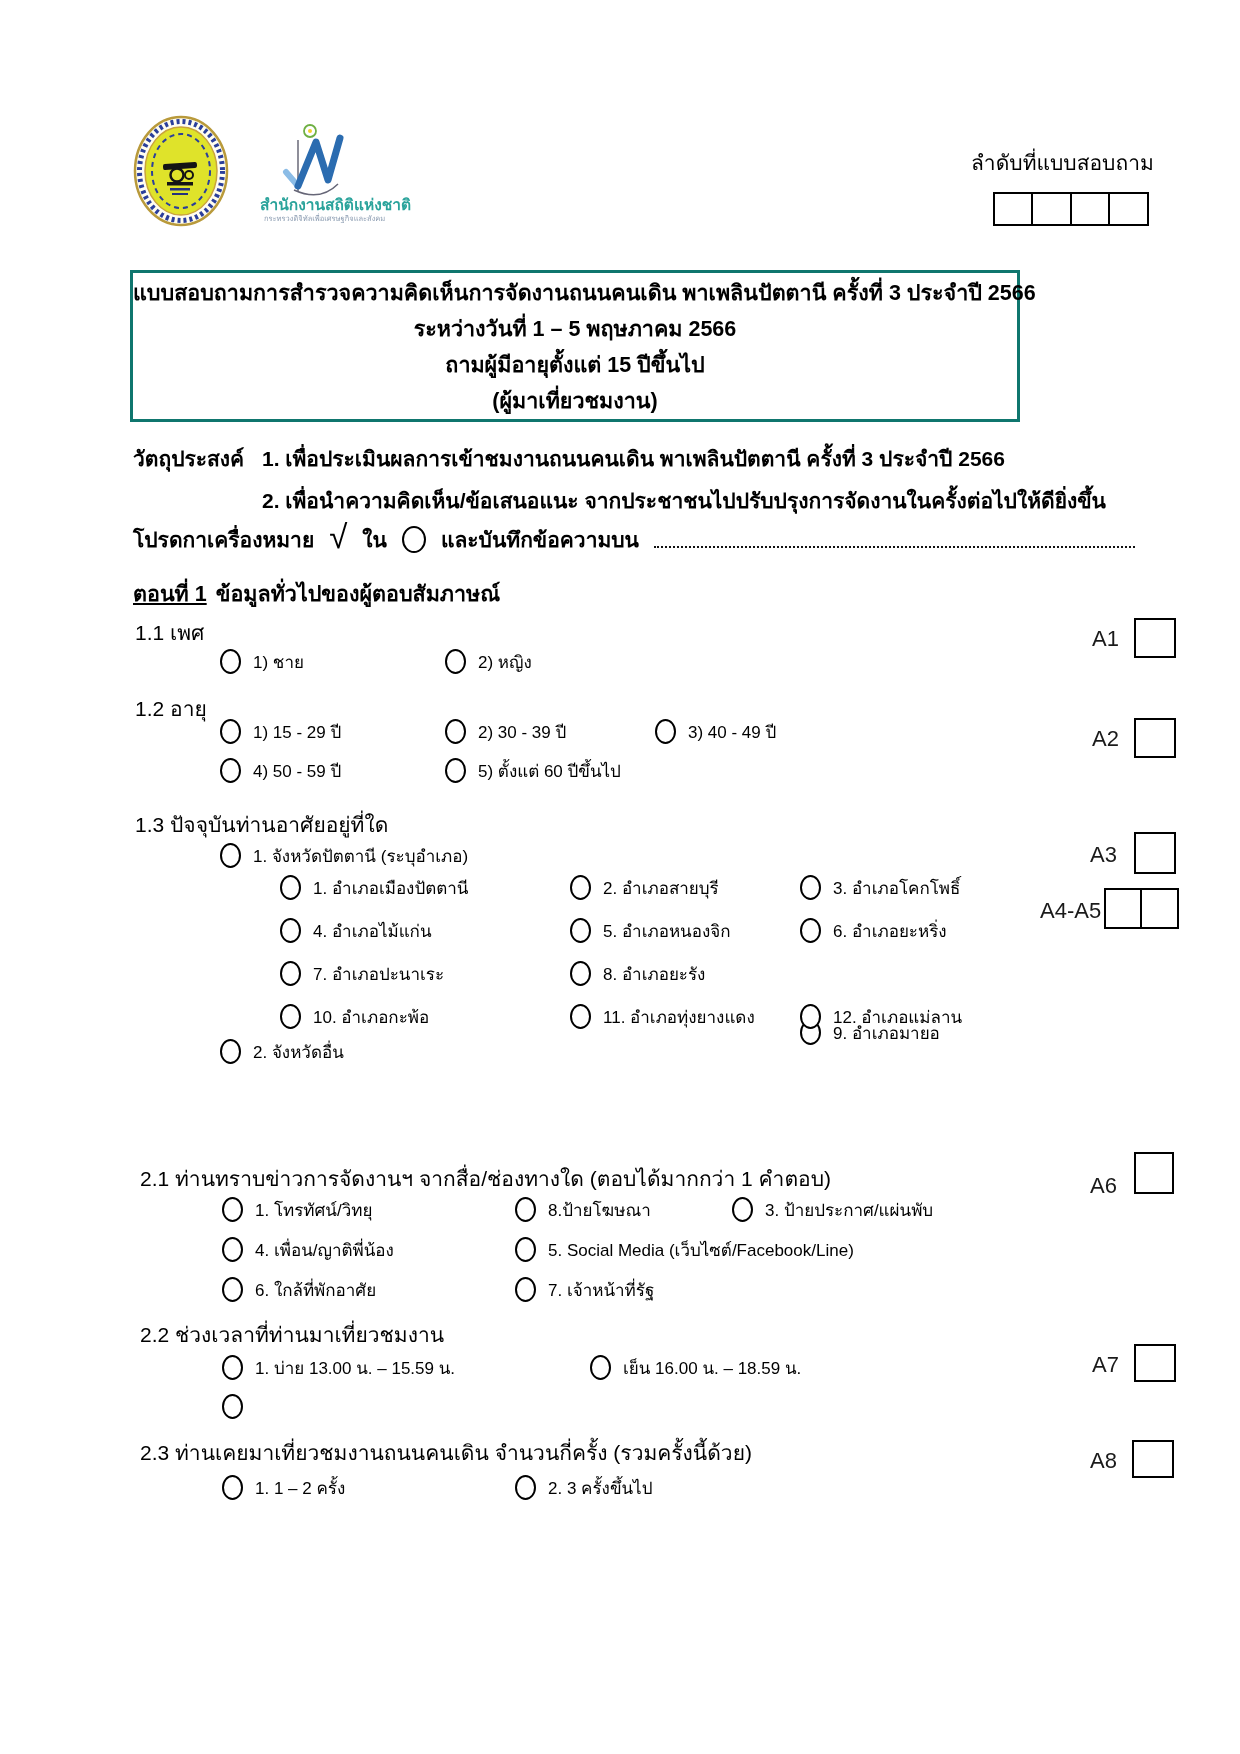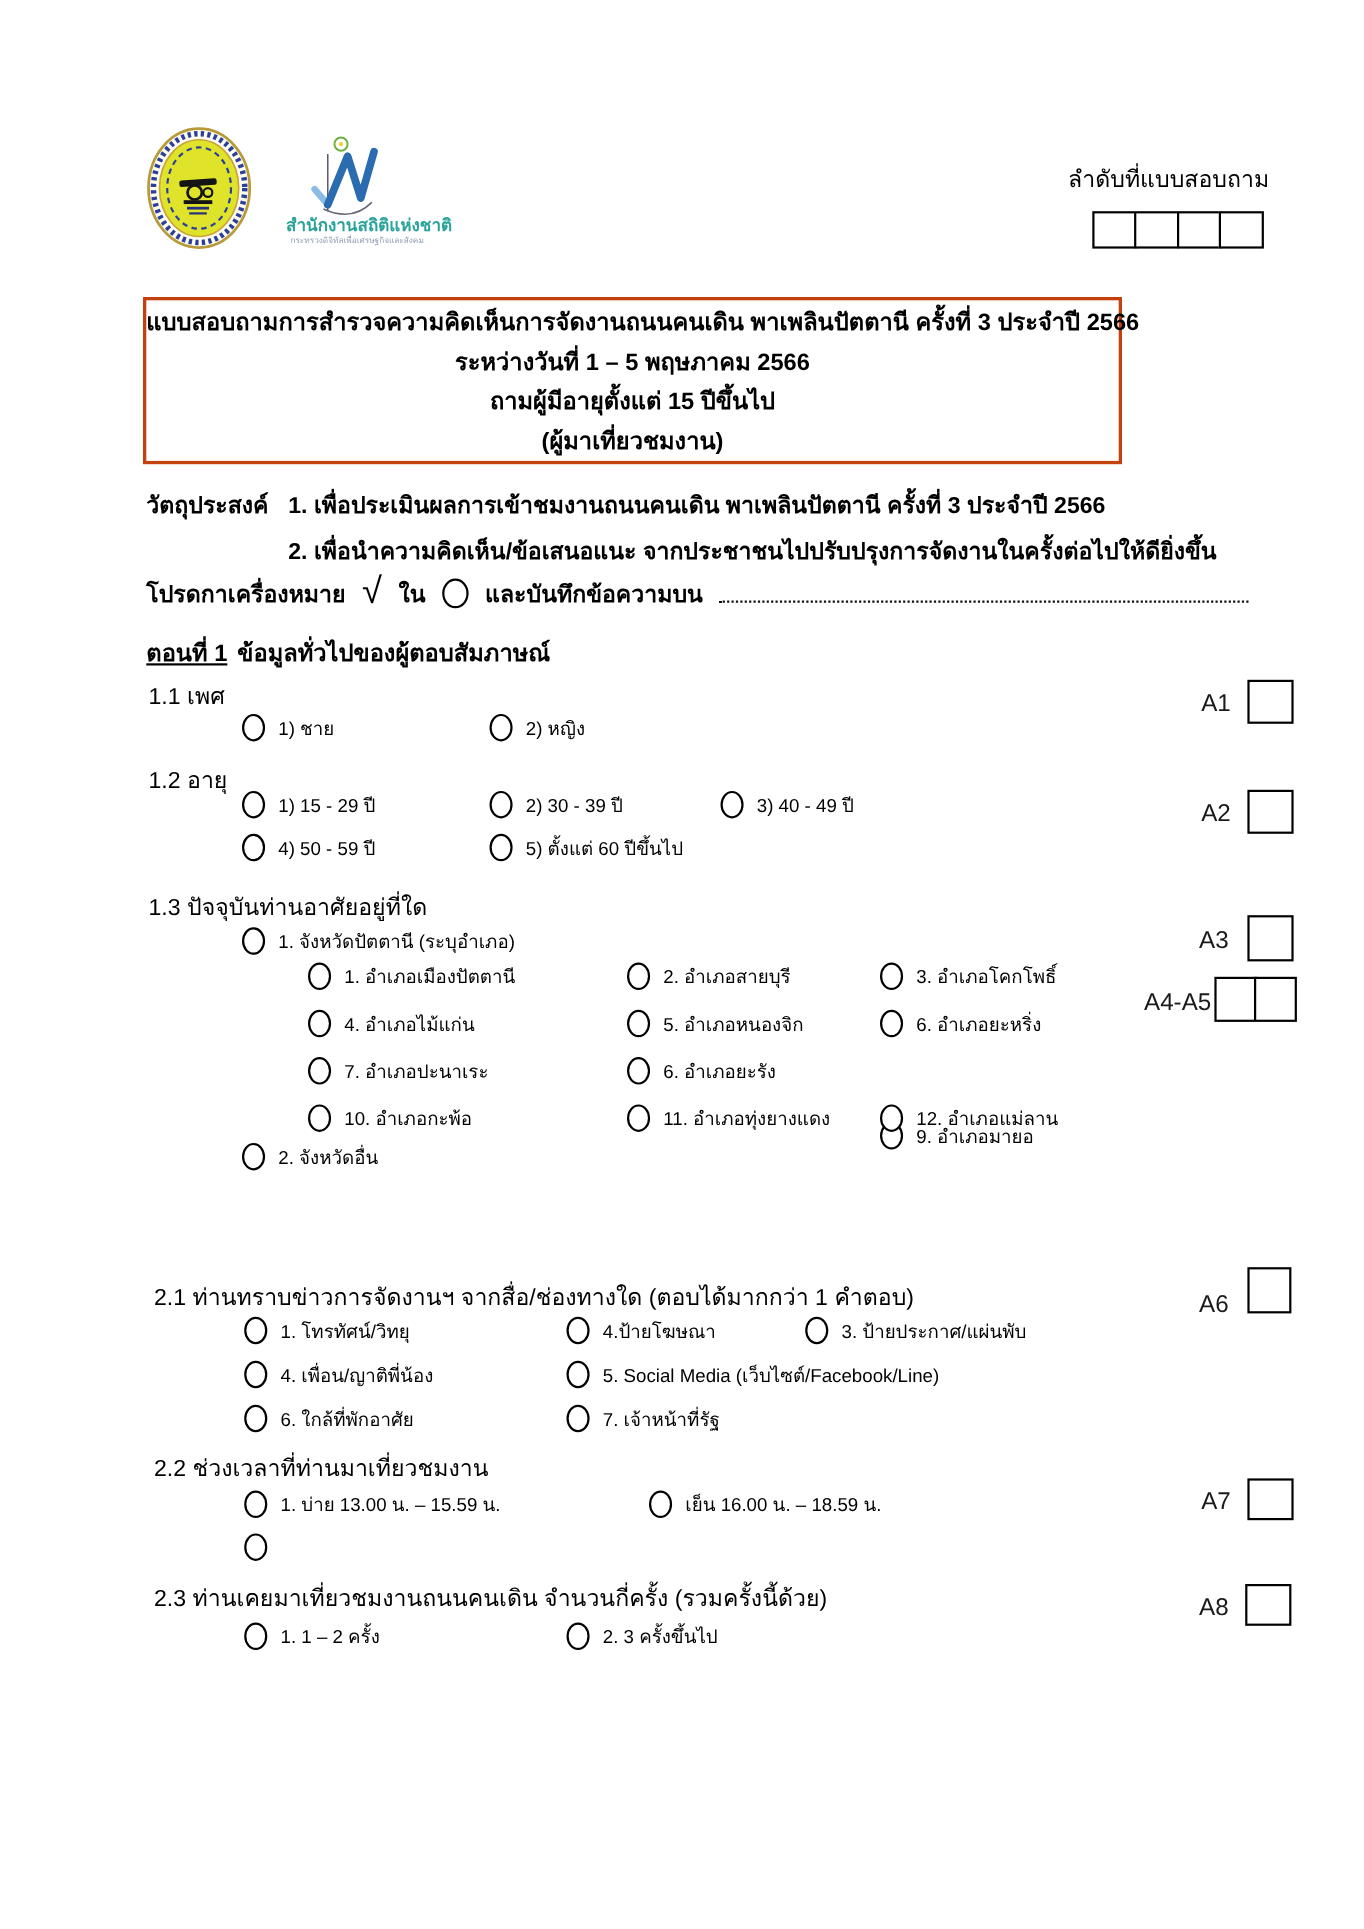--- a/index.html
+++ b/index.html
@@ -16,21 +16,21 @@
   .qlabel{position:absolute;font-size:21px;white-space:nowrap;}
   .opt{position:absolute;display:flex;align-items:center;gap:12px;font-size:17px;white-space:nowrap;}
   .radio{display:inline-block;width:21px;height:25px;border:2.6px solid #000;border-radius:50%;background:#fff;flex:0 0 auto;box-sizing:border-box;}
   .codelabel{position:absolute;font-size:22px;color:#1a1a1a;white-space:nowrap;}
   .codebox{position:absolute;border:2.6px solid #000;background:#fff;box-sizing:border-box;}
   .codebox-pair{position:absolute;display:flex;}
   .codebox-pair span{width:39px;height:41px;border:2.6px solid #000;box-sizing:border-box;background:#fff;}
   .codebox-pair span + span{margin-left:-2.6px;}
   .title-box{
     position:absolute;left:130px;top:270px;width:890px;height:152px;
-    border:3px solid #c2410c;box-sizing:border-box;
+    border:3px solid #0f766e;box-sizing:border-box;
     display:flex;flex-direction:column;justify-content:space-evenly;
     text-align:center;font-weight:700;font-size:21.5px;
   }
   .title-box div{white-space:nowrap;}
   .sec-heading{position:absolute;font-weight:700;font-size:21.5px;white-space:nowrap;}
   .sec-prefix{text-decoration:underline;margin-right:9px;}
   .bold{font-weight:700;}
   .instruction{
     position:absolute;left:133px;top:518px;width:1002px;height:42px;
     display:flex;align-items:center;gap:15px;font-size:21px;font-weight:700;white-space:nowrap;
@@ -171,21 +171,21 @@
   <div class="opt" style="left:800px;top:917px;">
     <span class="radio"></span>
     <span>6. อำเภอยะหริ่ง</span>
   </div>
   <div class="opt" style="left:280px;top:960px;">
     <span class="radio"></span>
     <span>7. อำเภอปะนาเระ</span>
   </div>
   <div class="opt" style="left:570px;top:960px;">
     <span class="radio"></span>
-    <span>6. อำเภอยะรัง</span>
+    <span>8. อำเภอยะรัง</span>
   </div>
   <div class="opt" style="left:800px;top:983px;margin-top:36px;">
     <span class="radio"></span>
     <span>9. อำเภอมายอ</span>
   </div>
   <div class="opt" style="left:280px;top:1003px;">
     <span class="radio"></span>
     <span>10. อำเภอกะพ้อ</span>
   </div>
   <div class="opt" style="left:570px;top:1003px;">
@@ -203,21 +203,21 @@
   </div>
 
 
   <div class="qlabel" style="left:140px;top:1162px;">2.1 ท่านทราบข่าวการจัดงานฯ จากสื่อ/ช่องทางใด (ตอบได้มากกว่า 1 คำตอบ)</div>
   <div class="opt" style="left:222px;top:1196px;">
     <span class="radio"></span>
     <span>1.  โทรทัศน์/วิทยุ</span>
   </div>
   <div class="opt" style="left:515px;top:1196px;">
     <span class="radio"></span>
-    <span>4.ป้ายโฆษณา</span>
+    <span>8.ป้ายโฆษณา</span>
   </div>
   <div class="opt" style="left:732px;top:1196px;">
     <span class="radio"></span>
     <span>3.  ป้ายประกาศ/แผ่นพับ</span>
   </div>
   <div class="opt" style="left:222px;top:1236px;">
     <span class="radio"></span>
     <span>4.  เพื่อน/ญาติพี่น้อง</span>
   </div>
   <div class="opt" style="left:515px;top:1236px;">

